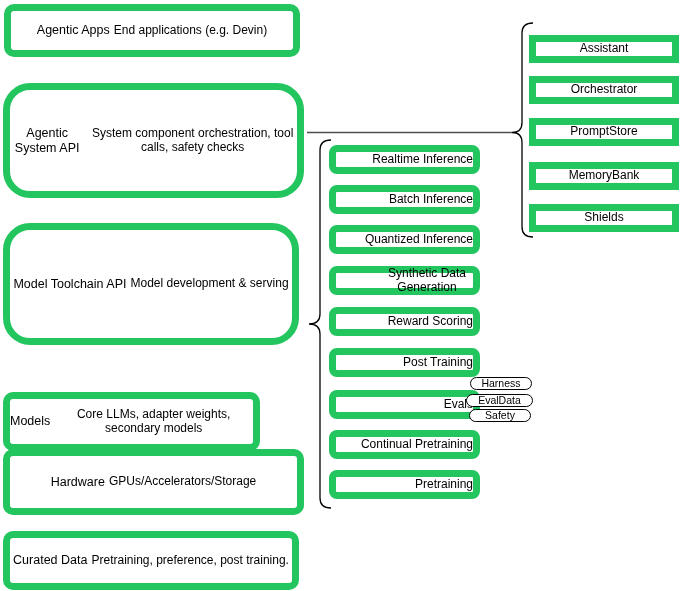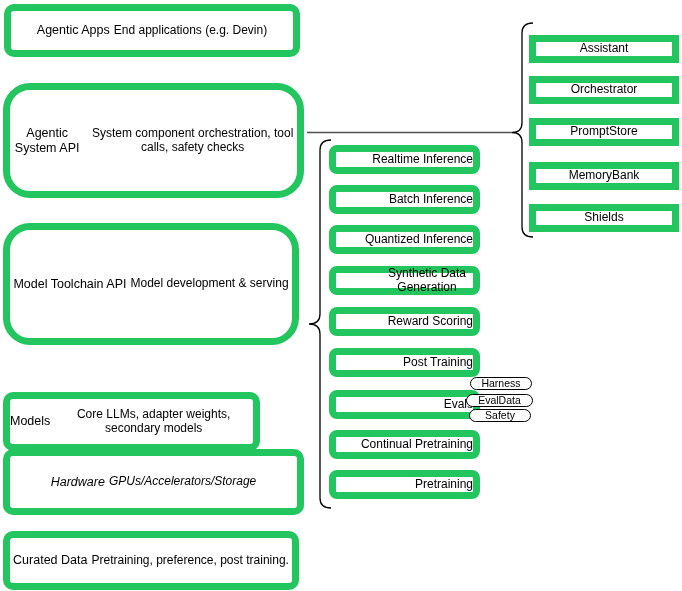--- a/index.html
+++ b/index.html
@@ -76,21 +76,21 @@
   <div class="box api-box" style="left:3px; top:223px; width:296px; height:122px;">
     <div class="node-title">Model Toolchain API</div>
     <div class="node-subtitle">Model development &amp; serving</div>
   </div>
 
   <div class="box stack-box" style="left:3px; top:372px; width:257px; height:59px;margin-top:20px;">
     <div class="node-title">Models</div>
     <div class="node-subtitle">Core LLMs, adapter weights, secondary models</div>
   </div>
 
-  <div class="box stack-box" style="left:3px; top:449px; width:301px; height:66px;font-style:italic;">
+  <div class="box stack-box" style="left:3px; top:449px; width:301px; height:66px;">
     <div class="node-title">Hardware</div>
     <div class="node-subtitle">GPUs/Accelerators/Storage</div>
   </div>
 
   <div class="box stack-box" style="left:3px; top:531px; width:296px; height:59px;">
     <div class="node-title">Curated Data</div>
     <div class="node-subtitle">Pretraining, preference, post training.</div>
   </div>
 
   <div class="box svc-box" style="left:329px; top:145px; width:151px; height:29px;">

